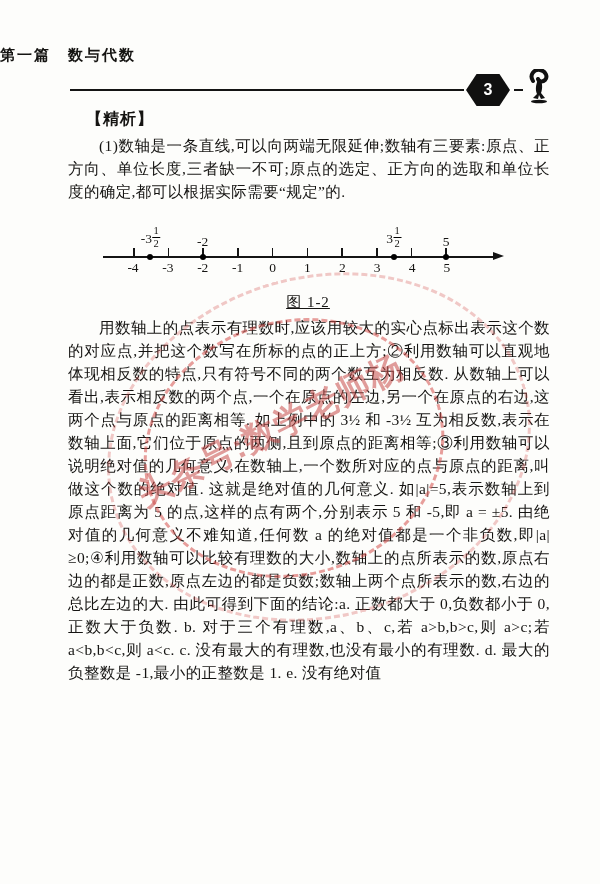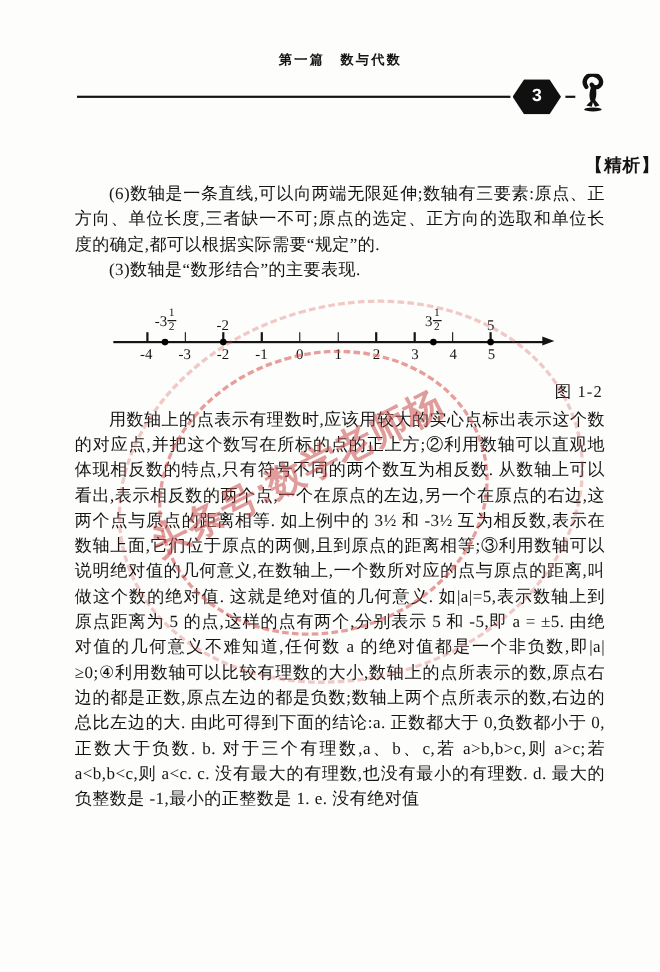--- a/index.html
+++ b/index.html
@@ -5,43 +5,43 @@
   html,body{margin:0;padding:0;}
   body{
     width:600px;height:884px;overflow:hidden;position:relative;
     background:#fdfdfb;color:#151412;
     font-family:"Liberation Serif","DejaVu Serif",serif;
   }
   .page{position:relative;width:600px;height:884px;overflow:hidden;}
 
   
   .header-title{
-    margin-top:46px;text-align:center;font-weight:bold;font-size:12px;
-    letter-spacing:2px;font-family:"Liberation Sans","DejaVu Sans",sans-serif;padding-left:19px;
+    margin-top:46px;text-align:left;font-weight:bold;font-size:15px;
+    letter-spacing:2px;font-family:"Liberation Sans","DejaVu Sans",sans-serif;
   }
   .rule-row{
     display:flex;align-items:center;
     margin:6px 48px 0 70px;height:38px;
   }
   .rule{flex:1;height:2px;background:#141414;}
   .hexagon{
     width:44px;height:32px;background:#101010;color:#ffffff;
     clip-path:polygon(24% 0,76% 0,100% 50%,76% 100%,24% 100%,0 50%);
     display:flex;align-items:center;justify-content:center;
     font-size:16px;font-weight:bold;
     font-family:"Liberation Sans","DejaVu Sans",sans-serif;
     margin-left:2px;
   }
   .hex-dash{width:9px;height:2px;background:#141414;margin:0 3px 0 4px;}
   .mascot{width:26px;height:36px;margin-top:-6px;}
 
   
   .section-label{
-    margin:33px 0 0 86px;font-weight:bold;font-size:16px;
-    font-family:Liberation Mono, monospace;letter-spacing:1px;text-align:right;
+    margin:0 0 0 86px;font-weight:bold;font-size:16px;
+    font-family:Liberation Mono, monospace;letter-spacing:1px;
   }
   .bodycol{margin:4px 50px 0 68px;}
   .bodycol p{
     margin:0;text-indent:2em;text-align:justify;
     font-size:15.5px;line-height:23px;letter-spacing:0.4px;
   }
 
   
   .figure{position:relative;margin:16px 0 4px 68px;width:480px;}
   .axis{position:relative;margin-left:35px;width:410px;height:66px;}
@@ -55,21 +55,21 @@
   .tick-labels{position:absolute;left:19px;top:41px;width:336px;display:flex;justify-content:space-between;}
   .tick-labels span{display:inline-block;width:22px;text-align:center;font-size:13.5px;}
   .dot{position:absolute;top:34.5px;width:6px;height:6px;border-radius:50%;background:#000;}
   .plabel{
     position:absolute;transform:translateX(-50%);text-align:center;font-size:13.5px;
     white-space:nowrap;line-height:1;
   }
   .pfrac{display:inline-block;vertical-align:-4px;text-align:center;font-size:10.5px;line-height:1.05;}
   .pfrac .num{display:block;border-bottom:1px solid #000;padding:0 1.5px 0.5px;}
   .pfrac .den{display:block;padding-top:0.5px;}
-  .fig-caption{margin:8px 0 0 0;width:480px;text-align:right;font-size:15px;letter-spacing:1px;}
+  .fig-caption{margin:8px 0 0 0;width:480px;text-align:center;font-size:15px;letter-spacing:1px;text-decoration:underline;}
 
   
   .watermark{position:absolute;left:0;top:0;width:600px;height:884px;pointer-events:none;}
   .wm-ellipse{position:absolute;border-radius:50%;border:3.5px dashed rgba(213,80,78,0.55);}
   .wm-e1{left:142px;top:320px;width:298px;height:250px;transform:rotate(-16deg);}
   .wm-e2{left:104px;top:276px;width:424px;height:336px;transform:rotate(-16deg);border-color:rgba(213,80,78,0.30);}
   .wm-text{
     position:absolute;left:140px;top:474px;transform:rotate(-27deg);transform-origin:0 50%;
     font-size:34px;font-weight:600;letter-spacing:1px;color:rgba(201,77,75,0.55);
     font-family:"Liberation Sans","DejaVu Sans",sans-serif;white-space:nowrap;
@@ -90,22 +90,21 @@
     <svg class="mascot" viewBox="0 0 26 36" xmlns="http://www.w3.org/2000/svg">
       <path d="M7 12 C3 6 8 0 14 1 C20 2 22 8 19 11 C17 13 13 13 12 10" fill="none" stroke="#111" stroke-width="4" stroke-linecap="round"></path>
       <path d="M12 10 C10 16 9 20 11 25 L7 29 L12 30 L13 26 L15 30 L19 29 L15 24 C17 19 16 14 15 11 Z" fill="#111"></path>
       <ellipse cx="13" cy="32.5" rx="8" ry="1.8" fill="#111"></ellipse>
     </svg>
   </div>
 
   <div class="section-label">【精析】</div>
 
   <div class="bodycol">
-    <p>(6)数轴是一条直线,可以向两端无限延伸;数轴有三要素:原点、正方向、单位长度,三者缺一不可;原点的选定、正方向的选取和单位长度的确定,都可以根据实际需要“规定”的.</p>
-    <p>(3)数轴是“数形结合”的主要表现.</p>
+    <p>(1)数轴是一条直线,可以向两端无限延伸;数轴有三要素:原点、正方向、单位长度,三者缺一不可;原点的选定、正方向的选取和单位长度的确定,都可以根据实际需要“规定”的.</p>
   </div>
 
   <div class="figure">
     <div class="axis">
       <div class="axis-line"></div>
       <div class="axis-arrow"></div>
       <div class="tick-strip">
         <i></i>
           <i></i>
           <i></i>

